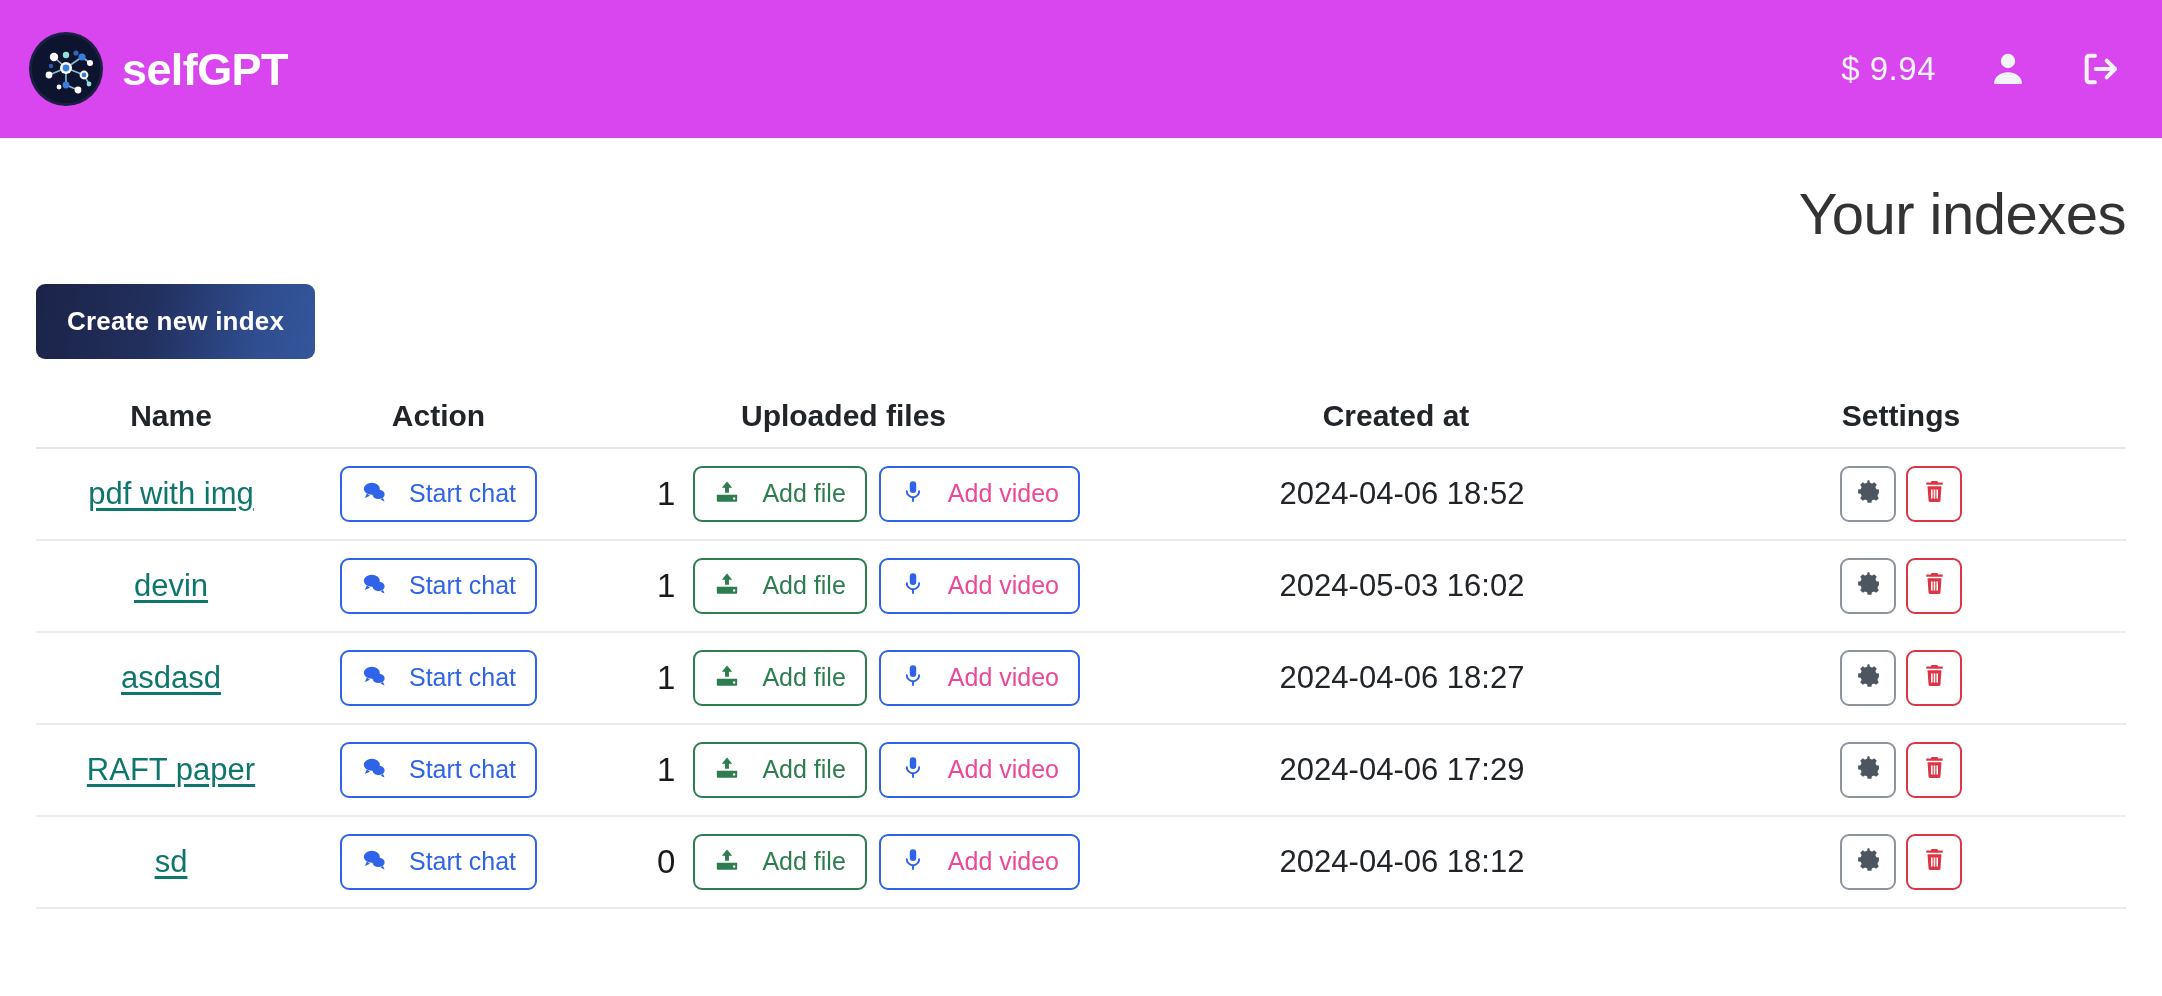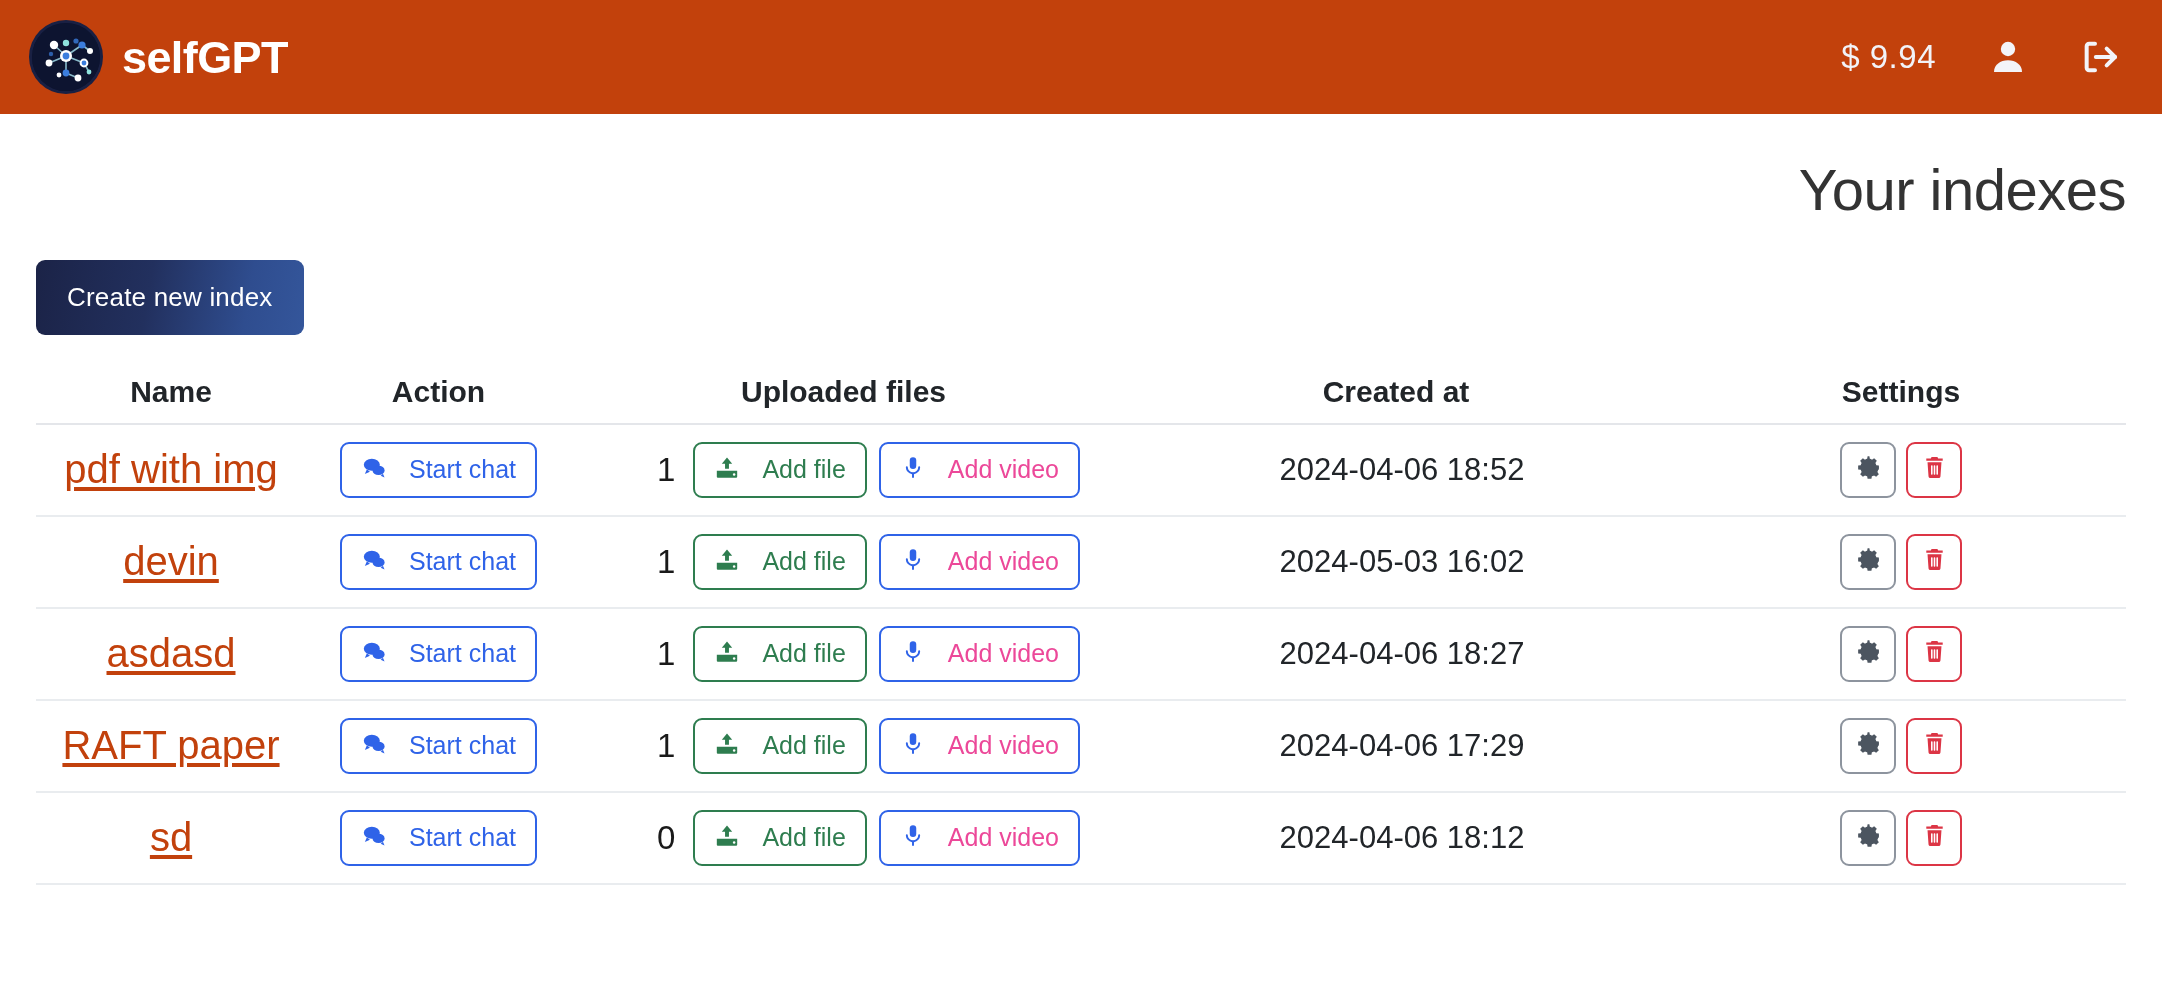--- a/index.html
+++ b/index.html
@@ -6,22 +6,22 @@
   html, body {
     width: 2162px;
     height: 996px;
     overflow: hidden;
     background: #ffffff;
     font-family: "Liberation Sans", "DejaVu Sans", sans-serif;
   }
 
   
   .navbar {
-    height: 114px;
-    background: #c2410c;
+    height: 138px;
+    background: #d946ef;
     display: flex;
     align-items: center;
     justify-content: space-between;
     padding: 0 24px 0 32px;
   }
   .brand {
     display: flex;
     align-items: center;
     gap: 22px;
     text-decoration: none;
@@ -74,21 +74,21 @@
     text-align: right;
   }
   .create-btn {
     margin-top: 38px;
     display: inline-block;
     border: none;
     border-radius: 9px;
     padding: 22px 31px;
     color: #ffffff;
     font-size: 26px;
-    font-weight: normal;
+    font-weight: bold;
     letter-spacing: 0.2px;
     cursor: pointer;
     background: linear-gradient(100deg, #1b2347 0%, #22305e 42%, #2f4d8f 78%, #34569b 100%);
   }
 
   
   table.index-table {
     width: 100%;
     border-collapse: collapse;
     margin-top: 40px;
@@ -108,22 +108,22 @@
     text-align: center;
     vertical-align: middle;
   }
   col.c-name     { width: 270px; }
   col.c-action   { width: 265px; }
   col.c-files    { width: 545px; }
   col.c-created  { width: 560px; }
   col.c-settings { width: 450px; }
 
   .index-link {
-    color: #c2410c;
-    font-size: 40px;
+    color: #0f766e;
+    font-size: 31px;
     text-decoration: underline;
     text-underline-offset: 4px;
     cursor: pointer;
     white-space: nowrap;
   }
   .created-at {
     font-size: 31px;
     color: #212529;
     white-space: nowrap;
     margin-left: 12px;

